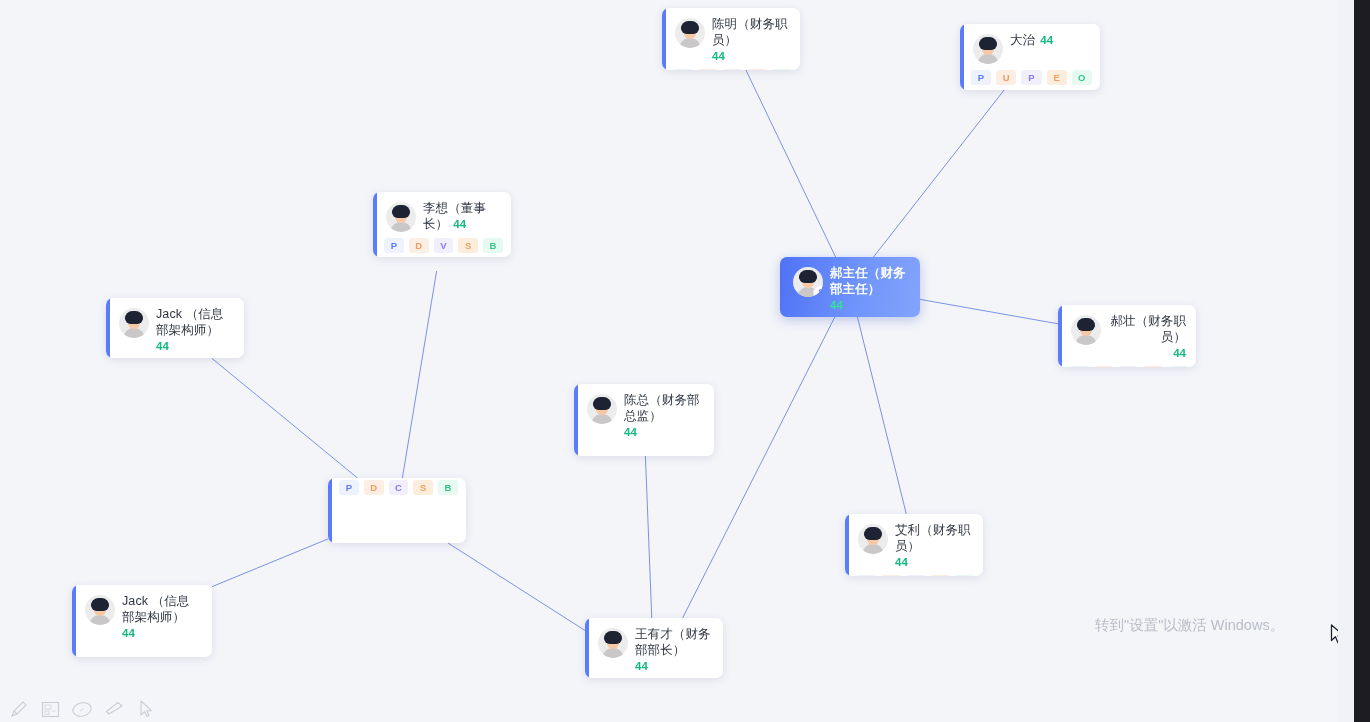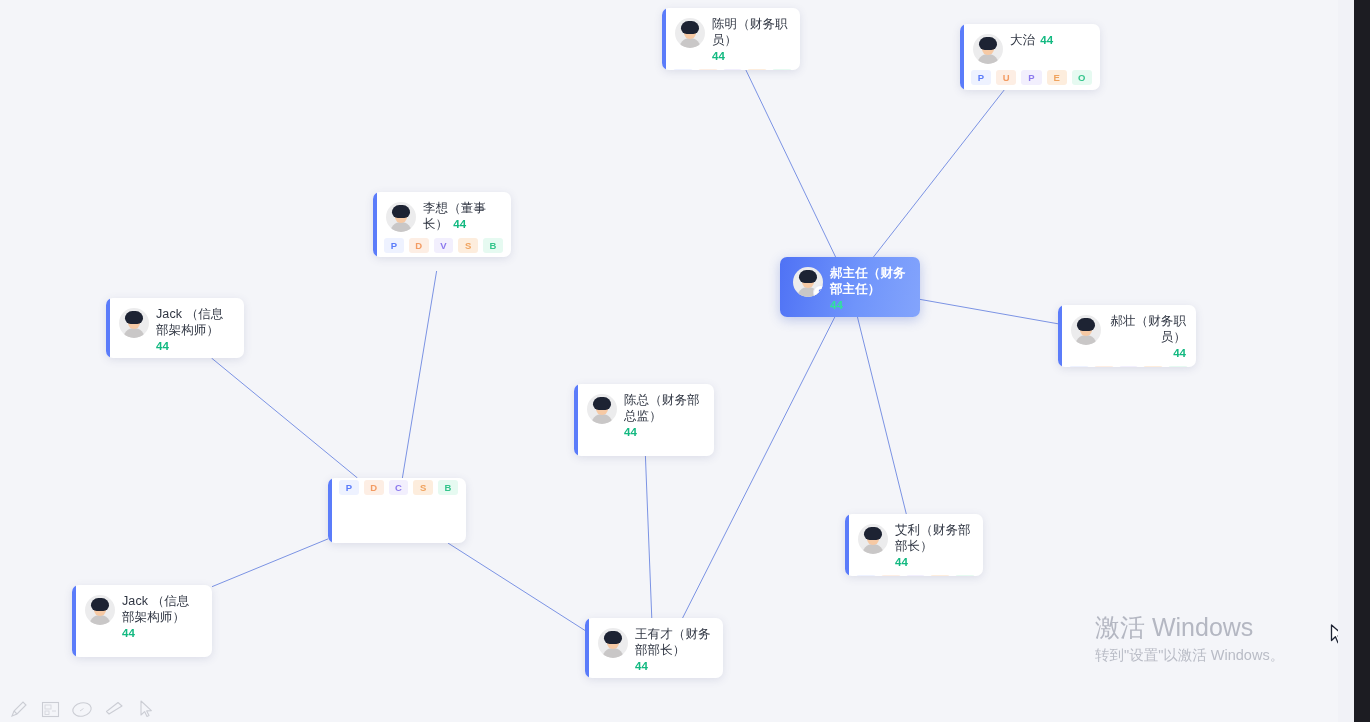--- a/index.html
+++ b/index.html
@@ -392,21 +392,21 @@
       <div class="node" style="left: 845px; top: 514px; width: 138px; height: 62px;">
         <div class="accent"></div>
         <div class="node-body">
           <div class="avatar">
             <div class="body"></div>
             <div class="face"></div>
             <div class="hair"></div>
             <div class="fringe"></div>
           </div>
           <div class="node-text">
-            <div class="node-name">艾利（财务部部长）</div>
+            <div class="node-name">艾利（财务职员）</div>
             <div class="node-count">44</div>
           </div>
         </div>
         <div class="tags">
           <div class="tag t-blue">P</div>
           <div class="tag t-orange">D</div>
           <div class="tag t-purple">V</div>
           <div class="tag t-peach">S</div>
           <div class="tag t-green">B</div>
         </div>
@@ -437,21 +437,20 @@
           </div>
           <div class="node-text">
             <div class="node-name">王有才（财务部部长）</div>
             <div class="node-count">44</div>
           </div>
         </div>
       </div>
     </div>
 
   <div id="watermark">
-    <div class="wm-title">激活 Windows</div>
     <div class="wm-sub">转到"设置"以激活 Windows。</div>
   </div>
 
   <div id="toolbar">
     <div class="tool">
       <svg width="19" height="19" viewBox="0 0 19 19">
           <path d="M3 16 L5 11 L14 2 L17 5 L8 14 Z" fill="none" stroke="#9a9da8" stroke-width="1.1"></path>
           <path d="M5 11 L8 14" stroke="#9a9da8" stroke-width="1.1"></path>
         </svg>
     </div>

